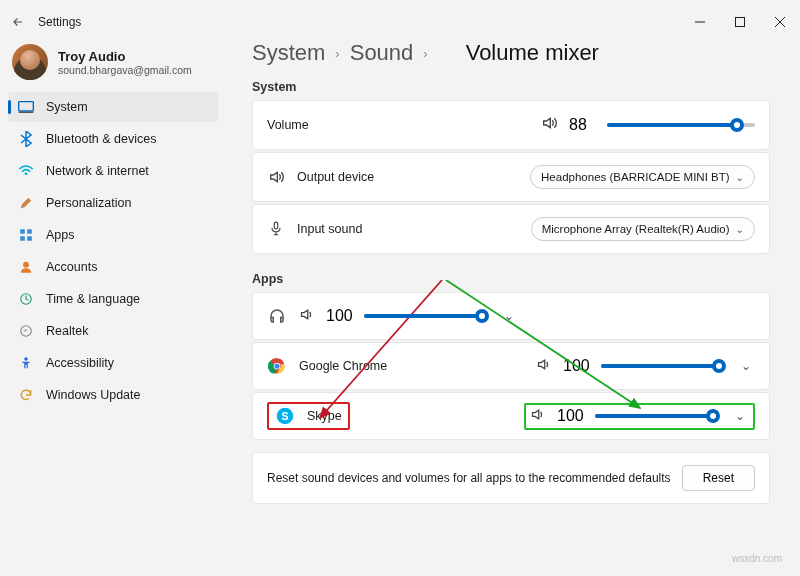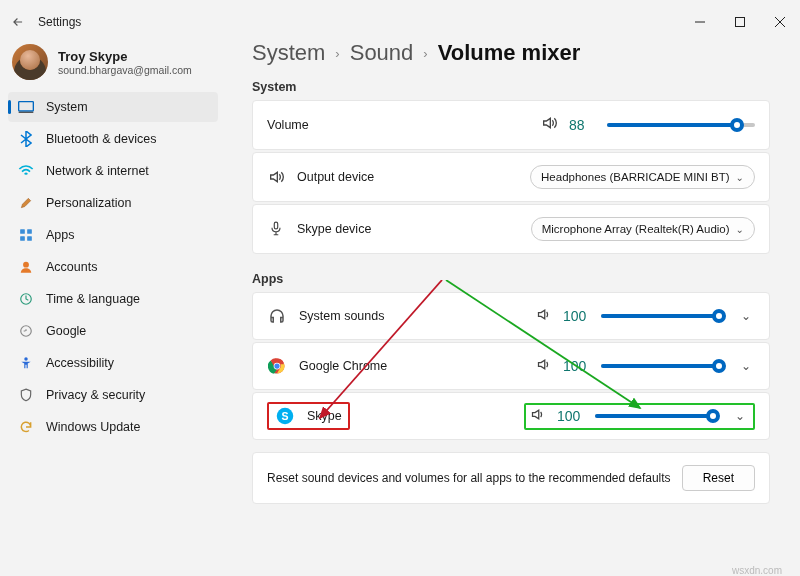--- a/index.html
+++ b/index.html
@@ -28,58 +28,58 @@
   
   .nav { display: flex; flex-direction: column; gap: 2px; }
   .nav-item { display: flex; align-items: center; gap: 12px; padding: 7px 10px; border-radius: 4px; font-size: 12.5px; color: #1a1a1a; cursor: pointer; position: relative; }
   .nav-item.active { background: #e9e9e9; }
   .nav-item.active::before { content: ""; position: absolute; left: 0; top: 8px; bottom: 8px; width: 3px; background: #0067c0; border-radius: 2px; }
   .nav-icon { width: 16px; height: 16px; display: flex; align-items: center; justify-content: center; }
   
   .main { flex: 1; padding: 8px 30px 0 26px; overflow-y: auto; }
   .breadcrumb { display: flex; align-items: center; gap: 10px; font-size: 22px; color: #555; margin-bottom: 14px; }
   .breadcrumb .crumb { cursor: pointer; }
-  .breadcrumb .crumb.current { color: #111; font-weight: 700; }
+  .breadcrumb .crumb.current { color: #111; font-weight: 400; margin-left: 28px; }
   .chev { color: #888; font-size: 13px; }
   
   .section-label { font-size: 12.5px; font-weight: 600; color: #333; margin: 4px 0 6px 0; }
   
   .card { background: #fff; border: 1px solid #e6e6e6; border-radius: 4px; padding: 0 14px; }
   .card + .card { margin-top: 2px; }
   .row { display: flex; align-items: center; min-height: 48px; gap: 12px; justify-content: flex-end; }
   .row-icon { width: 18px; display: flex; align-items: center; justify-content: center; color: #444; }
   .row-label { font-size: 12.5px; color: #1a1a1a; flex: 1; }
   .row-label.plain { padding-left: 0; }
   
   .dropdown { border: 1px solid #ccc; border-radius: 12px; padding: 5px 10px; font-size: 11.5px; color: #1a1a1a; background: #fdfdfd; display: flex; align-items: center; gap: 6px; cursor: pointer; min-width: 206px; justify-content: space-between; }
   .dropdown .dd-chev { color: #555; font-size: 10px; }
   
   .vol-icon { color: #444; }
-  .vol-num { font-size: 14px; color: #0f766e; width: 26px; text-align: left; }
+  .vol-num { font-size: 16px; color: #000000; width: 26px; text-align: left; }
   .slider { position: relative; width: 148px; height: 16px; display: flex; align-items: center; }
   .slider.short { width: 118px; }
   .slider .track { position: absolute; left: 0; right: 0; height: 4px; border-radius: 2px; background: #c7c7c7; }
   .slider .fill { position: absolute; left: 0; height: 4px; border-radius: 2px; background: #0067c0; }
   .slider .thumb { position: absolute; width: 14px; height: 14px; border-radius: 50%; background: #fff; border: 4px solid #0067c0; transform: translateX(-50%); top: 1px; }
   .expand-chev { color: #555; width: 18px; text-align: center; cursor: pointer; font-size: 12px; margin-left: 6px; }
   
   .apps-group { display: flex; flex-direction: column; gap: 2px; position: relative; }
   .app-card { background: #fff; border: 1px solid #e6e6e6; border-radius: 4px; padding: 0 14px; }
   .app-row { display: flex; align-items: center; min-height: 46px; gap: 12px; }
   .app-icon { width: 20px; height: 20px; display: flex; align-items: center; justify-content: center; }
   .app-name { font-size: 12.5px; flex: 1; color: #1a1a1a; }
   
   .hl-red { outline: 2px solid #d42020; outline-offset: -2px; }
   .hl-green { outline: 2px solid #22c02a; outline-offset: -2px; }
   
   .reset-card { background: #fff; border: 1px solid #e6e6e6; border-radius: 4px; padding: 12px 14px; margin-top: 12px; display: flex; align-items: center; justify-content: space-between; }
   .reset-text { font-size: 12px; color: #1a1a1a; }
   .reset-btn { border: 1px solid #ccc; border-radius: 4px; padding: 5px 20px; font-size: 12px; background: #fdfdfd; cursor: pointer; }
   
-  .watermark { position: absolute; right: 18px; bottom: 0; font-size: 10px; color: #bbb; }
+  .watermark { position: absolute; right: 18px; bottom: 12px; font-size: 10px; color: #bbb; }
   
   .arrows { position: absolute; pointer-events: none; }
 </style>
 </head>
 <body>
 
 <div class="titlebar">
   <div class="titlebar-left">
     <div class="back-btn">
       <svg width="14" height="14" viewBox="0 0 24 24" fill="none" stroke="currentColor" stroke-width="2">
@@ -106,21 +106,21 @@
       </div>
   </div>
 </div>
 
 <div class="shell">
 
   <div class="sidebar">
     <div class="profile">
       <div class="avatar"></div>
       <div>
-        <div class="profile-name">Troy Skype</div>
+        <div class="profile-name">Troy Audio</div>
         <div class="profile-email">sound.bhargava@gmail.com</div>
       </div>
     </div>
     <div class="nav">
       <div class="nav-item active">
         <span class="nav-icon">
             <svg width="16" height="12" viewBox="0 0 24 18">
               <rect x="1" y="1" width="22" height="14" rx="1" fill="none" stroke="#0067c0" stroke-width="2"></rect>
               <path d="M1 17h22" stroke="#555" stroke-width="2"></path>
             </svg>
@@ -180,38 +180,30 @@
           </span>
         <span>Time &amp; language</span>
       </div>
       <div class="nav-item">
         <span class="nav-icon">
             <svg width="14" height="14" viewBox="0 0 24 24" fill="none" stroke="#888" stroke-width="2">
               <circle cx="12" cy="12" r="9"></circle>
               <path d="M8 12h3m1-3v3"></path>
             </svg>
           </span>
-        <span>Google</span>
+        <span>Realtek</span>
       </div>
       <div class="nav-item">
         <span class="nav-icon">
             <svg width="14" height="14" viewBox="0 0 24 24" fill="#2a6bd8">
               <circle cx="12" cy="5" r="3"></circle>
               <path d="M4 10h16l-5 3v8h-2v-6h-2v6H9v-8l-5-3z"></path>
             </svg>
           </span>
         <span>Accessibility</span>
-      </div>
-      <div class="nav-item">
-        <span class="nav-icon">
-            <svg width="14" height="14" viewBox="0 0 24 24" fill="none" stroke="#666" stroke-width="2">
-              <path d="M12 2l8 3v6c0 5-3 9-8 11-5-2-8-6-8-11V5l8-3z"></path>
-            </svg>
-          </span>
-        <span>Privacy &amp; security</span>
       </div>
       <div class="nav-item">
         <span class="nav-icon">
             <svg width="14" height="14" viewBox="0 0 24 24" fill="none" stroke="#d8a030" stroke-width="2.5">
               <path d="M20 12a8 8 0 10-3 6M20 4v8h-8"></path>
             </svg>
           </span>
         <span>Windows Update</span>
       </div>
     </div>
@@ -259,21 +251,21 @@
     </div>
 
     <div class="card" style="margin-top:2px">
       <div class="row">
         <span class="row-icon">
             <svg width="14" height="16" viewBox="0 0 24 28" fill="none" stroke="currentColor" stroke-width="2">
               <rect x="9" y="2" width="6" height="12" rx="3"></rect>
               <path d="M5 12c0 4 3 7 7 7s7-3 7-7M12 19v5M8 24h8"></path>
             </svg>
           </span>
-        <span class="row-label">Skype device</span>
+        <span class="row-label">Input sound</span>
         <div class="dropdown">
           <span>Microphone Array (Realtek(R) Audio)</span>
           <span class="dd-chev">⌄</span>
         </div>
       </div>
     </div>
 
     <div class="section-label" style="margin-top:18px">Apps</div>
 
     <div class="apps-group">
@@ -291,21 +283,20 @@
         <line x1="194" y1="0" x2="388" y2="128" stroke="#1aa820" stroke-width="1.8" marker-end="url(#ag)"></line>
       </svg>
 
       <div class="app-card">
         <div class="app-row">
           <span class="app-icon">
               <svg width="18" height="18" viewBox="0 0 24 24" fill="none" stroke="#555" stroke-width="2">
                 <path d="M4 14v-2a8 8 0 0116 0v2M4 14v4a2 2 0 002 2h1v-6H4zM20 14v4a2 2 0 01-2 2h-1v-6h3z"></path>
               </svg>
             </span>
-          <span class="app-name">System sounds</span>
           <span class="vol-icon"><svg width="15" height="15" viewBox="0 0 24 24" fill="none" stroke="currentColor" stroke-width="2">
                 <path d="M4 9v6h4l6 4V5l-6 4H4zM17 8c2 2 2 6 0 8"></path>
               </svg></span>
           <span class="vol-num">100</span>
           <div class="slider short">
               <div class="track"></div>
               <div class="fill" style="width:100%"></div>
               <div class="thumb" style="left:100%"></div>
             </div>
           <span class="expand-chev">⌄</span>

